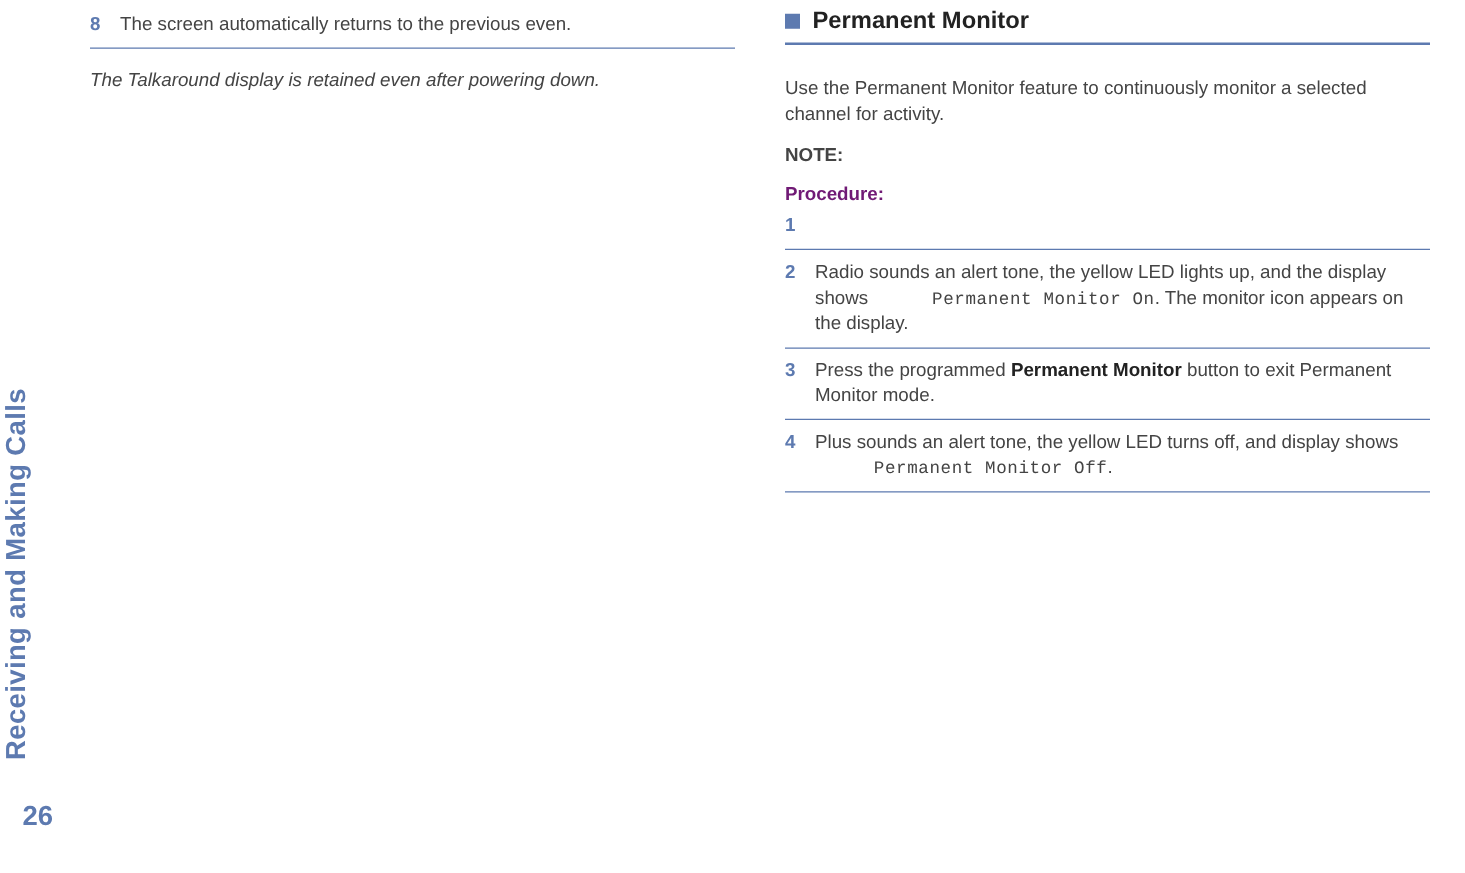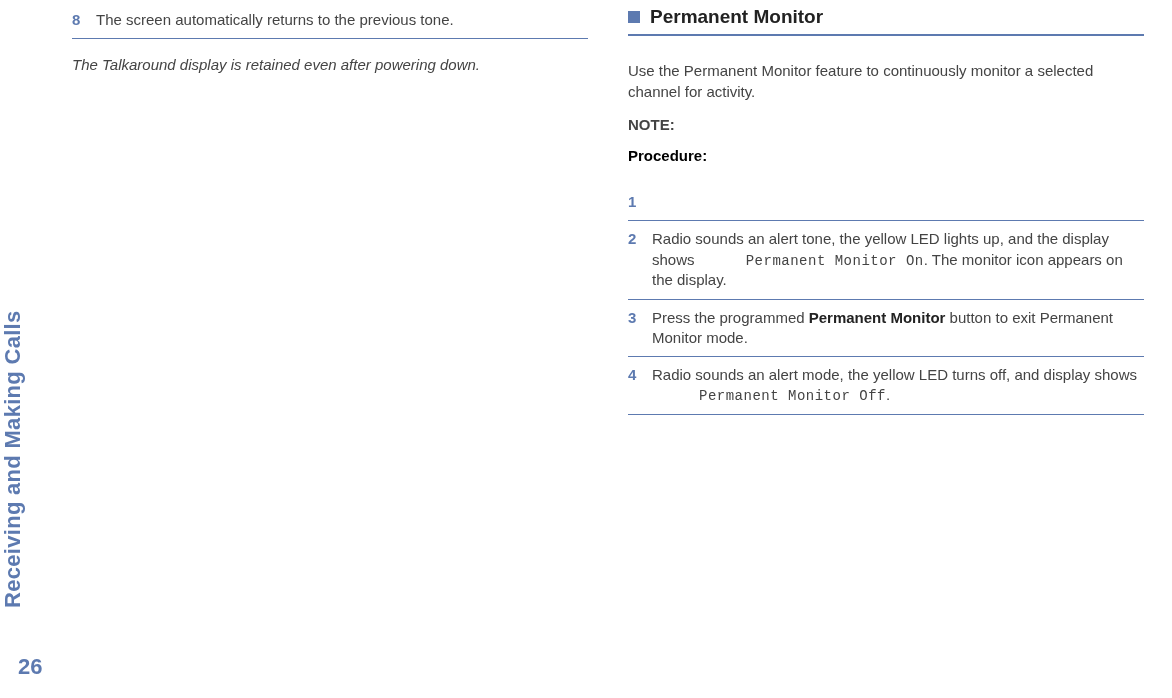--- a/index.html
+++ b/index.html
@@ -28,21 +28,21 @@
       transform-origin: left bottom;
       color: #5d7ab0;
       font-weight: bold;
       font-size: 22px;
       white-space: nowrap;
       letter-spacing: 0.3px;
     }
     .page-number {
       position: absolute;
       left: 18px;
-      bottom: 18px;
+      bottom: 32px;
       color: #5d7ab0;
       font-weight: bold;
       font-size: 22px;
     }
     .columns {
       flex: 1;
       display: flex;
       gap: 40px;
       padding: 6px 28px 20px 12px;
     }
@@ -98,22 +98,22 @@
     }
     .note-line {
       display: flex;
       gap: 10px;
       margin-bottom: 14px;
       color: #444;
     }
     .note-label { font-weight: bold; }
     .proc-label {
       font-weight: bold;
-      color: #000000;
-      margin-bottom: 24px;
+      color: #701a75;
+      margin-bottom: 3px;
     }
     .mono {
       font-family: "Courier New", monospace;
       letter-spacing: 0.5px;
       font-size: 14px;
       margin-left: 47px;
     }
     .steps .step + .step { margin-top: 4px; }
     strong { font-weight: bold; color: #222; }
   </style>
@@ -124,21 +124,21 @@
   <div class="sidebar">
     <div class="side-label">Receiving and Making Calls</div>
     <div class="page-number">26</div>
   </div>
 
   <div class="columns">
 
     <div class="col">
       <div class="step">
         <div class="step-num">8</div>
-        <div class="step-body">The screen automatically returns to the previous tone.</div>
+        <div class="step-body">The screen automatically returns to the previous even.</div>
       </div>
       <div class="italic-note">The Talkaround display is retained even after powering down.</div>
     </div>
 
     <div class="col">
       <div class="section-header">
         <div class="sq"></div>
         <div class="section-title">Permanent Monitor</div>
       </div>
 
@@ -166,20 +166,20 @@
         <div class="step">
           <div class="step-num">3</div>
           <div class="step-body">
             <span>Press the programmed </span><strong>Permanent Monitor</strong><span> button to exit Permanent Monitor mode.</span>
           </div>
         </div>
 
         <div class="step">
           <div class="step-num">4</div>
           <div class="step-body">
-            <span>Radio sounds an alert mode, the yellow LED turns off, and display shows </span><span class="mono">Permanent Monitor Off</span><span>.</span>
+            <span>Plus sounds an alert tone, the yellow LED turns off, and display shows </span><span class="mono">Permanent Monitor Off</span><span>.</span>
           </div>
         </div>
 
       </div>
     </div>
   </div>
 </div>
 
 </body></html>

